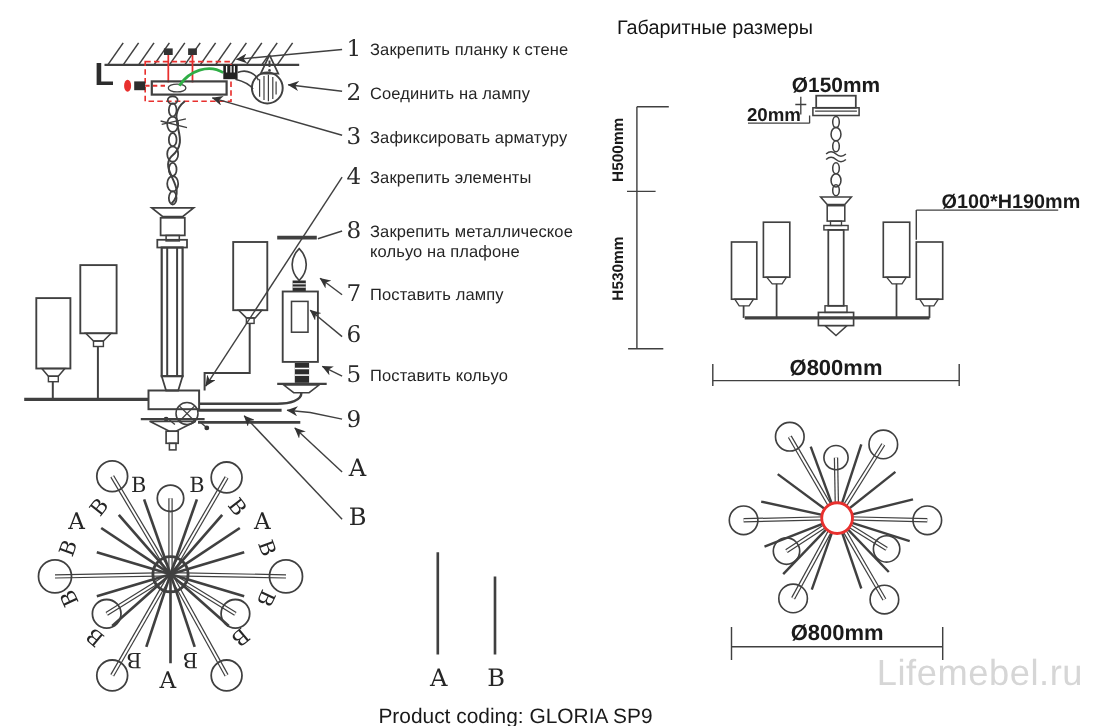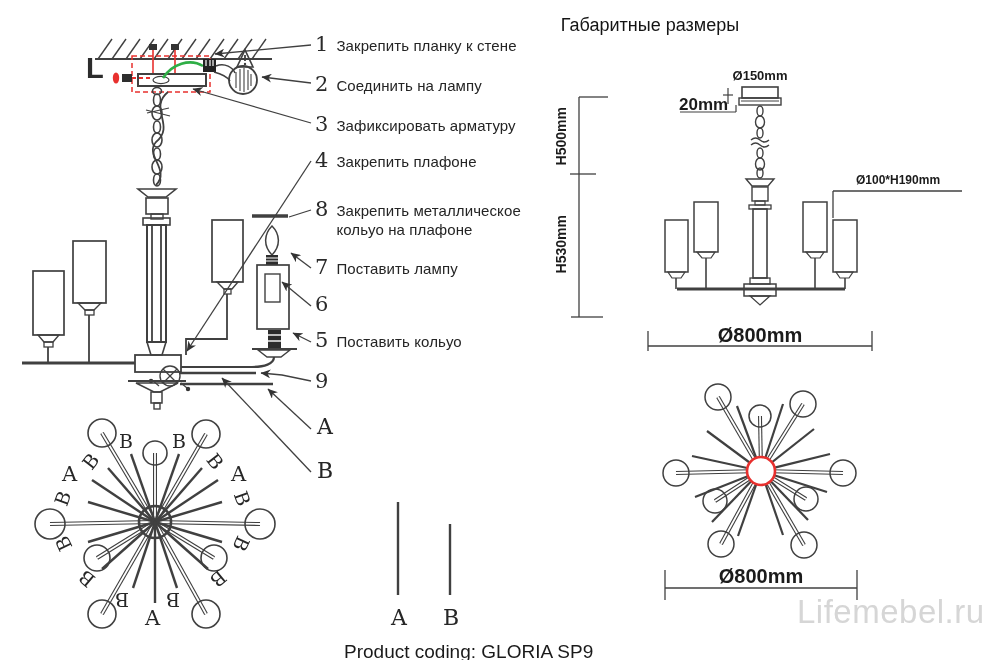--- a/index.html
+++ b/index.html
@@ -388,21 +388,21 @@
   <div class="step" style="left:315px;top:62px;">
     <span class="num">2</span>
     <span class="txt">Соединить на лампу</span>
   </div>
   <div class="step" style="left:315px;top:102px;">
     <span class="num">3</span>
     <span class="txt">Зафиксировать арматуру</span>
   </div>
   <div class="step" style="left:315px;top:138px;">
     <span class="num">4</span>
-    <span class="txt">Закрепить плафоне</span>
+    <span class="txt">Закрепить элементы</span>
   </div>
   <div class="step" style="left:315px;top:187px;">
     <span class="num">8</span>
     <span class="txt">Закрепить металлическое кольуо на плафоне</span>
   </div>
   <div class="step" style="left:315px;top:245px;">
     <span class="num">7</span>
     <span class="txt">Поставить лампу</span>
   </div>
   <div class="step" style="left:315px;top:282px;">
@@ -414,25 +414,25 @@
   </div>
   <div class="step" style="left:315px;top:359px;">
     <span class="num">9</span>
   </div>
 
   <span class="serif" style="left:317px;top:404px;font-size:22px;">A</span>
   <span class="serif" style="left:317px;top:448px;font-size:22px;">B</span>
 
   <span class="wirelabel" style="left:86px;top:40px;">L</span>
 
-  <div class="dim center" style="left:760px;top:56px;font-size:13px;">Ø150mm</div>
+  <div class="dim center" style="left:760px;top:56px;font-size:19px;">Ø150mm</div>
   <div class="dim" style="left:679px;top:83px;font-size:17px;">20mm</div>
   <div class="vdim" style="left:553px;top:95px;">H500mm</div>
   <div class="vdim" style="left:553px;top:203px;">H530mm</div>
-  <div class="dim" style="left:856px;top:161px;font-size:12px;">Ø100*H190mm</div>
+  <div class="dim" style="left:856px;top:161px;font-size:18px;">Ø100*H190mm</div>
   <div class="dim center" style="left:760px;top:312px;font-size:20px;">Ø800mm</div>
   <div class="dim center" style="left:761px;top:553px;font-size:20px;">Ø800mm</div>
 
   <span class="serif starlabel" style="left:119px;top:420px;">B</span>
   <span class="serif starlabel" style="left:172px;top:420px;">B</span>
   <span class="serif starlabel" style="left:84px;top:440px;transform:rotate(-52deg);">B</span>
   <span class="serif starlabel" style="left:208px;top:440px;transform:rotate(52deg);">B</span>
   <span class="serif starlabel" style="left:62px;top:452px;font-size:21px;">A</span>
   <span class="serif starlabel" style="left:231px;top:452px;font-size:21px;">A</span>
   <span class="serif starlabel" style="left:56px;top:477px;transform:rotate(-70deg);">B</span>

